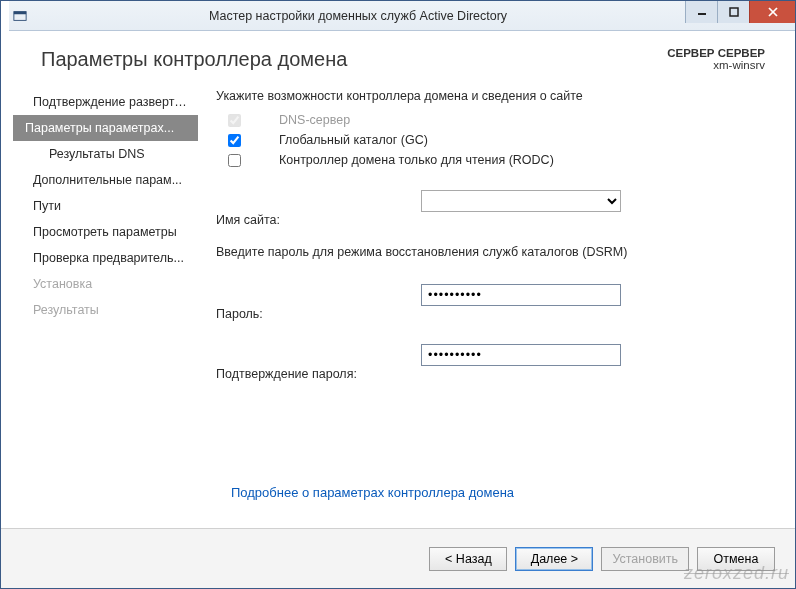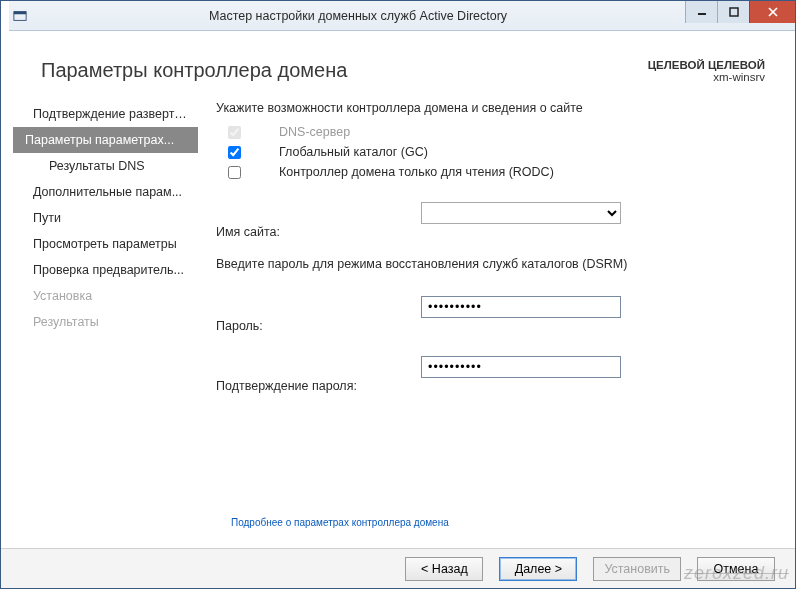--- a/index.html
+++ b/index.html
@@ -10,21 +10,21 @@
   
   .titlebar { height: 30px; background: linear-gradient(#eef3f8,#e6edf4); border-bottom: 1px solid #b7c6d8; display: flex; align-items: center; position: relative; margin-left: 8px; }
   .titlebar .icon { width: 22px; display: flex; align-items: center; justify-content: center; color:#2a4a72; }
   .titlebar .title { flex: 1; text-align: center; font-size: 12.5px; color: #2b2b2b; }
   .winbtns { display: flex; height: 100%; }
   .winbtn { width: 32px; height: 22px; display:flex; align-items:center; justify-content:center; font-size:12px; border-left:1px solid #9aaec4; background:#d9e3ee; cursor:default; }
   .winbtn.close { background:#c9513e; color:#fff; border-left:1px solid #a83a2b; width:46px; }
   .winbtn svg { pointer-events:none; }
 
   
-  .header { padding: 28px 30px 14px 40px; display:flex; justify-content:space-between; align-items:flex-start; }
+  .header { padding: 16px 30px 14px 40px; display:flex; justify-content:space-between; align-items:center; }
   .header h1 { font-size: 20px; font-weight: 300; color: #3a3a3a; }
   .target { text-align:right; font-size:11.5px; color:#333; }
   .target .lbl { font-weight:bold; }
 
   
   .body { flex:1; display:flex; padding: 0 12px 0 12px; overflow:hidden; }
 
   .nav { width: 185px; padding-top:4px; font-size:12.5px; }
   .nav-item { padding: 6px 8px 6px 20px; color:#2b2b2b; white-space:nowrap; overflow:hidden; text-overflow:ellipsis; cursor:default; }
   .nav-item.indent { padding-left: 36px; }
@@ -40,25 +40,25 @@
   input[type=checkbox] { width:13px; height:13px; }
 
   .form-row { display:flex; align-items:center; margin:8px 0; }
   .form-row .flabel { width:205px;margin-top:38px; }
   .form-row .field { width:200px; }
   select.field { height:22px; border:1px solid #a9a9a9; background:#fff; padding:1px 2px; font-size:12.5px; }
   input[type=password].field { height:22px; border:1px solid #7a8aa0; padding:2px 6px; font-size:12.5px; letter-spacing:1px; }
 
   .section-instr { margin:18px 0 10px 0; }
 
-  .learn { position:absolute; bottom: 60px; left: 230px; font-size:10px; }
+  .learn { position:absolute; bottom: 88px; left: 230px; font-size:13px; }
   .learn a { color:#0a5bbb; text-decoration:none; }
 
   
-  .footer { height:40px; border-top:1px solid #d0d0d0; background:#f4f4f4; display:flex; align-items:center; justify-content:flex-end; padding:0 20px; gap:16px; }
+  .footer { height:60px; border-top:1px solid #d0d0d0; background:#f4f4f4; display:flex; align-items:center; justify-content:flex-end; padding:0 20px; gap:8px; }
   .btn { min-width:78px; height:24px; font-size:12.5px; border:1px solid #9b9b9b; background:linear-gradient(#fafafa,#e7e7e7); cursor:default; padding:0 10px; }
   .btn.default { border:1px solid #3a7ecf; box-shadow:0 0 0 1px rgba(90,160,230,.6) inset; }
   .btn:disabled { color:#a2a2a2; background:#efefef; }
 
   .window { position:relative; }
 
   .watermark { position:absolute; right:6px; bottom:4px; font-size:18px; color:rgba(150,150,150,0.55); font-style:italic; letter-spacing:1px; pointer-events:none; }
   .watermark span { text-decoration:line-through; text-decoration-color:rgba(150,150,150,0.55); }
 </style>
 </head>
@@ -90,21 +90,21 @@
             <line x1="1" y1="1" x2="9" y2="9" stroke="#fff" stroke-width="1.7"></line>
             <line x1="9" y1="1" x2="1" y2="9" stroke="#fff" stroke-width="1.7"></line>
           </svg>
         </div>
     </div>
   </div>
 
   <div class="header">
     <h1>Параметры контроллера домена</h1>
     <div class="target">
-      <div class="lbl">ЦЕЛЕВОЙ ЦЕЛЕВОЙ</div>
+      <div class="lbl">СЕРВЕР СЕРВЕР</div>
       <div>xm-winsrv</div>
     </div>
   </div>
 
   <div class="body">
 
     <div class="nav" id="nav">
         <div class="nav-item">Подтверждение разверты...</div>
         <div class="nav-item selected">Параметры параметрах...</div>
         <div class="nav-item indent">Результаты DNS</div>

